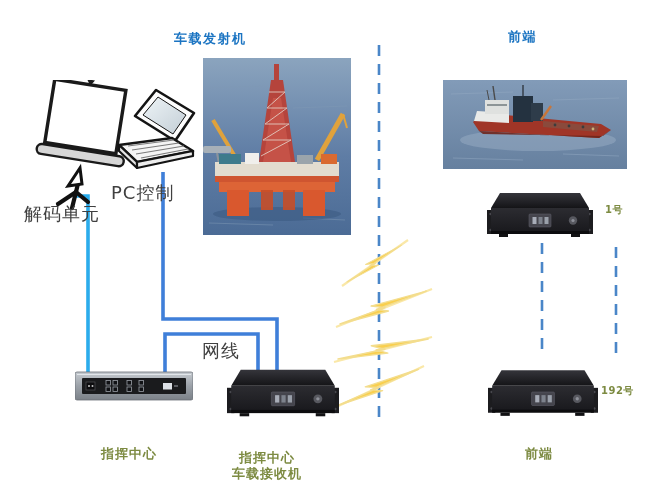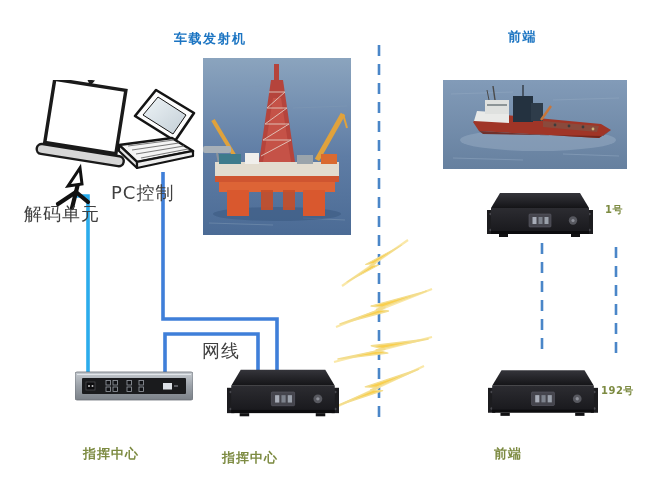--- a/index.html
+++ b/index.html
@@ -4,21 +4,21 @@
 <style>
   html,body{margin:0;padding:0;background:#fff;}
   #canvas{
     position:relative;width:666px;height:482px;background:#ffffff;overflow:hidden;
     font-family:"DejaVu Sans","Liberation Sans",sans-serif;
   }
   .abs{position:absolute;}
   .t-blue{color:#1b74c2;font-size:13px;font-weight:bold;letter-spacing:1.5px;white-space:nowrap;}
   .t-olive{color:#404040;font-size:18px;font-weight:normal;letter-spacing:1px;white-space:nowrap;}
   .t-olive-sm{color:#7d8b42;font-size:10px;font-weight:bold;letter-spacing:0.5px;white-space:nowrap;}
-  .caption{color:#7d8b42;font-size:13px;font-weight:bold;letter-spacing:1px;line-height:16px;}
+  .caption{color:#7d8b42;font-size:13px;font-weight:bold;letter-spacing:1px;text-align:center;line-height:16px;}
   svg{display:block;}
 </style>
 </head>
 <body>
 
 <div id="canvas">
 
   <svg width="0" height="0" style="position:absolute" aria-hidden="true">
     <defs>
       <linearGradient id="devTop" x1="0" y1="0" x2="0" y2="1">
@@ -244,18 +244,19 @@
   <div class="abs t-olive" style="left:111px;top:181px">PC控制</div>
   <div class="abs t-olive" style="left:202px;top:339px">网线</div>
   <div class="abs t-olive-sm" style="left:605px;top:203px">1号</div>
   <div class="abs t-olive-sm" style="left:601px;top:384px">192号</div>
 
   <div class="abs caption" style="left:83px;top:446px;width:92px">
     <div>指挥中心</div>
   </div>
   <div class="abs caption" style="left:222px;top:450px;width:90px">
     <div>指挥中心</div>
+    <div>车载接收机</div>
   </div>
   <div class="abs caption" style="left:494px;top:446px;width:90px">
     <div>前端</div>
   </div>
 
 </div>
 
 </body></html>

